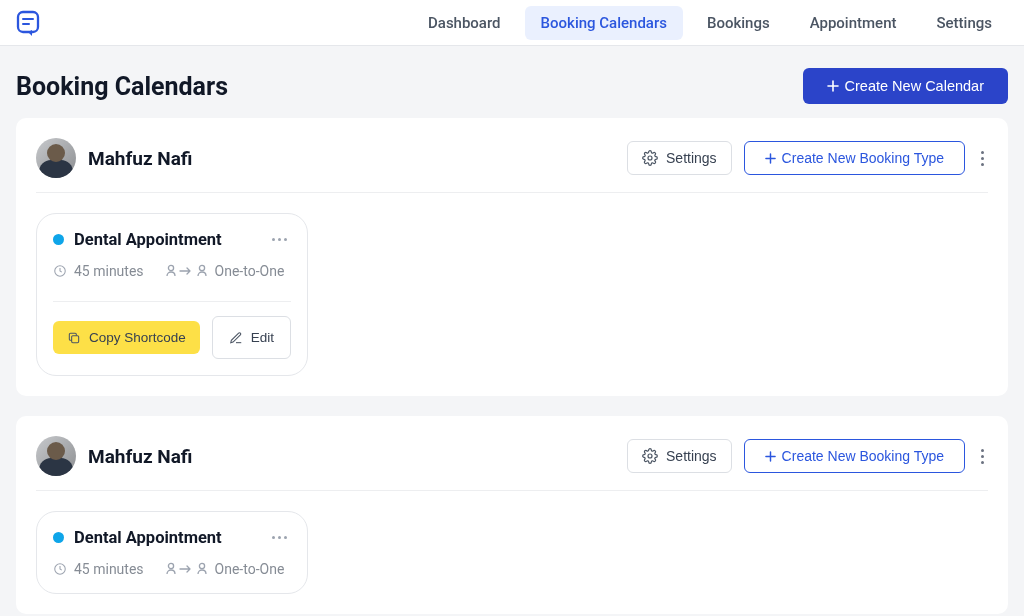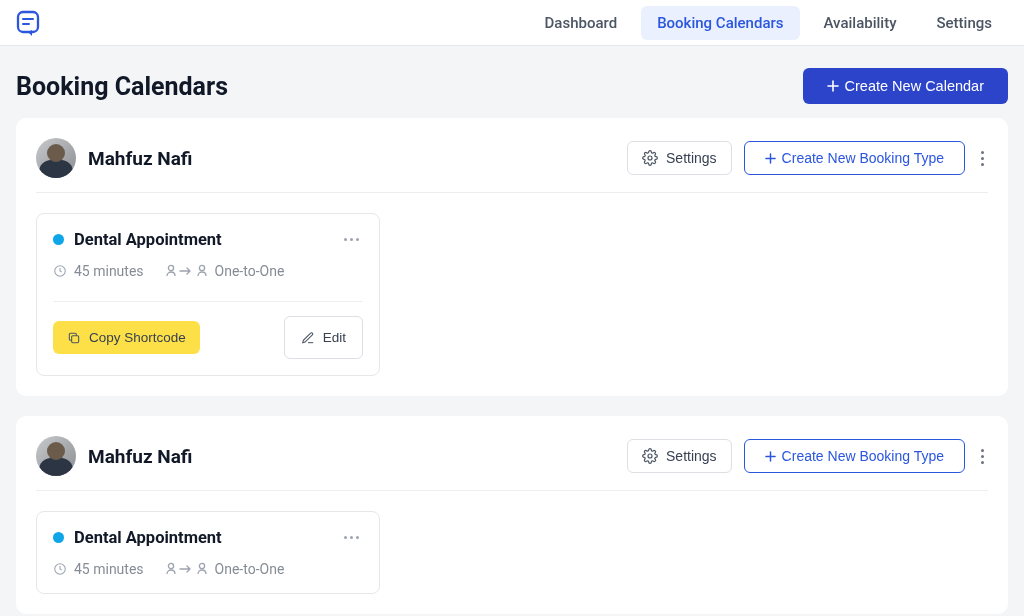--- a/index.html
+++ b/index.html
@@ -161,22 +161,22 @@
     flex-direction: column;
     gap:3px;
     cursor:pointer;
     padding: 4px;
   }
   .kebab span{
     width:3px; height:3px; border-radius:50%; background:#6b7280;
   }
   .booking-type-card {
     border: 1px solid #e5e7eb;
-    border-radius: 8px;
-    width: 344px;
+    border-radius: 20px;
+    width: 272px;
     padding: 16px;
   }
   .booking-type-header {
     display: flex;
     align-items: center;
     justify-content: space-between;
   }
   .booking-type-title-wrap {
     display: flex;
     align-items: center;
@@ -263,21 +263,22 @@
     <svg width="24" height="26" viewBox="0 0 24 26" fill="none">
       <rect x="2" y="2" width="20" height="20" rx="5" stroke="#2b56de" stroke-width="2.3"></rect>
       <path d="M12 22 L16 26 L16 20 Z" fill="#2b56de"></path>
       <line x1="7" y1="9" x2="17" y2="9" stroke="#2b56de" stroke-width="2" stroke-linecap="round"></line>
       <line x1="7" y1="14" x2="13" y2="14" stroke="#2b56de" stroke-width="2" stroke-linecap="round"></line>
     </svg>
   </div>
   <div class="nav">
     <div class="nav-item">Dashboard</div>
     <div class="nav-item active">Booking Calendars</div>
-    <div class="nav-item">Availability</div>
+    <div class="nav-item">Bookings</div>
+    <div class="nav-item">Appointment</div>
     <div class="nav-item">Settings</div>
   </div>
 </div>
 
 <div class="page-header">
   <h1 class="page-title">Booking Calendars</h1>
   <button class="btn-primary">
     <svg width="12" height="12" viewBox="0 0 12 12">
       <path d="M6 1 V11 M1 6 H11" stroke="#fff" stroke-width="1.6" stroke-linecap="round"></path>
     </svg>

